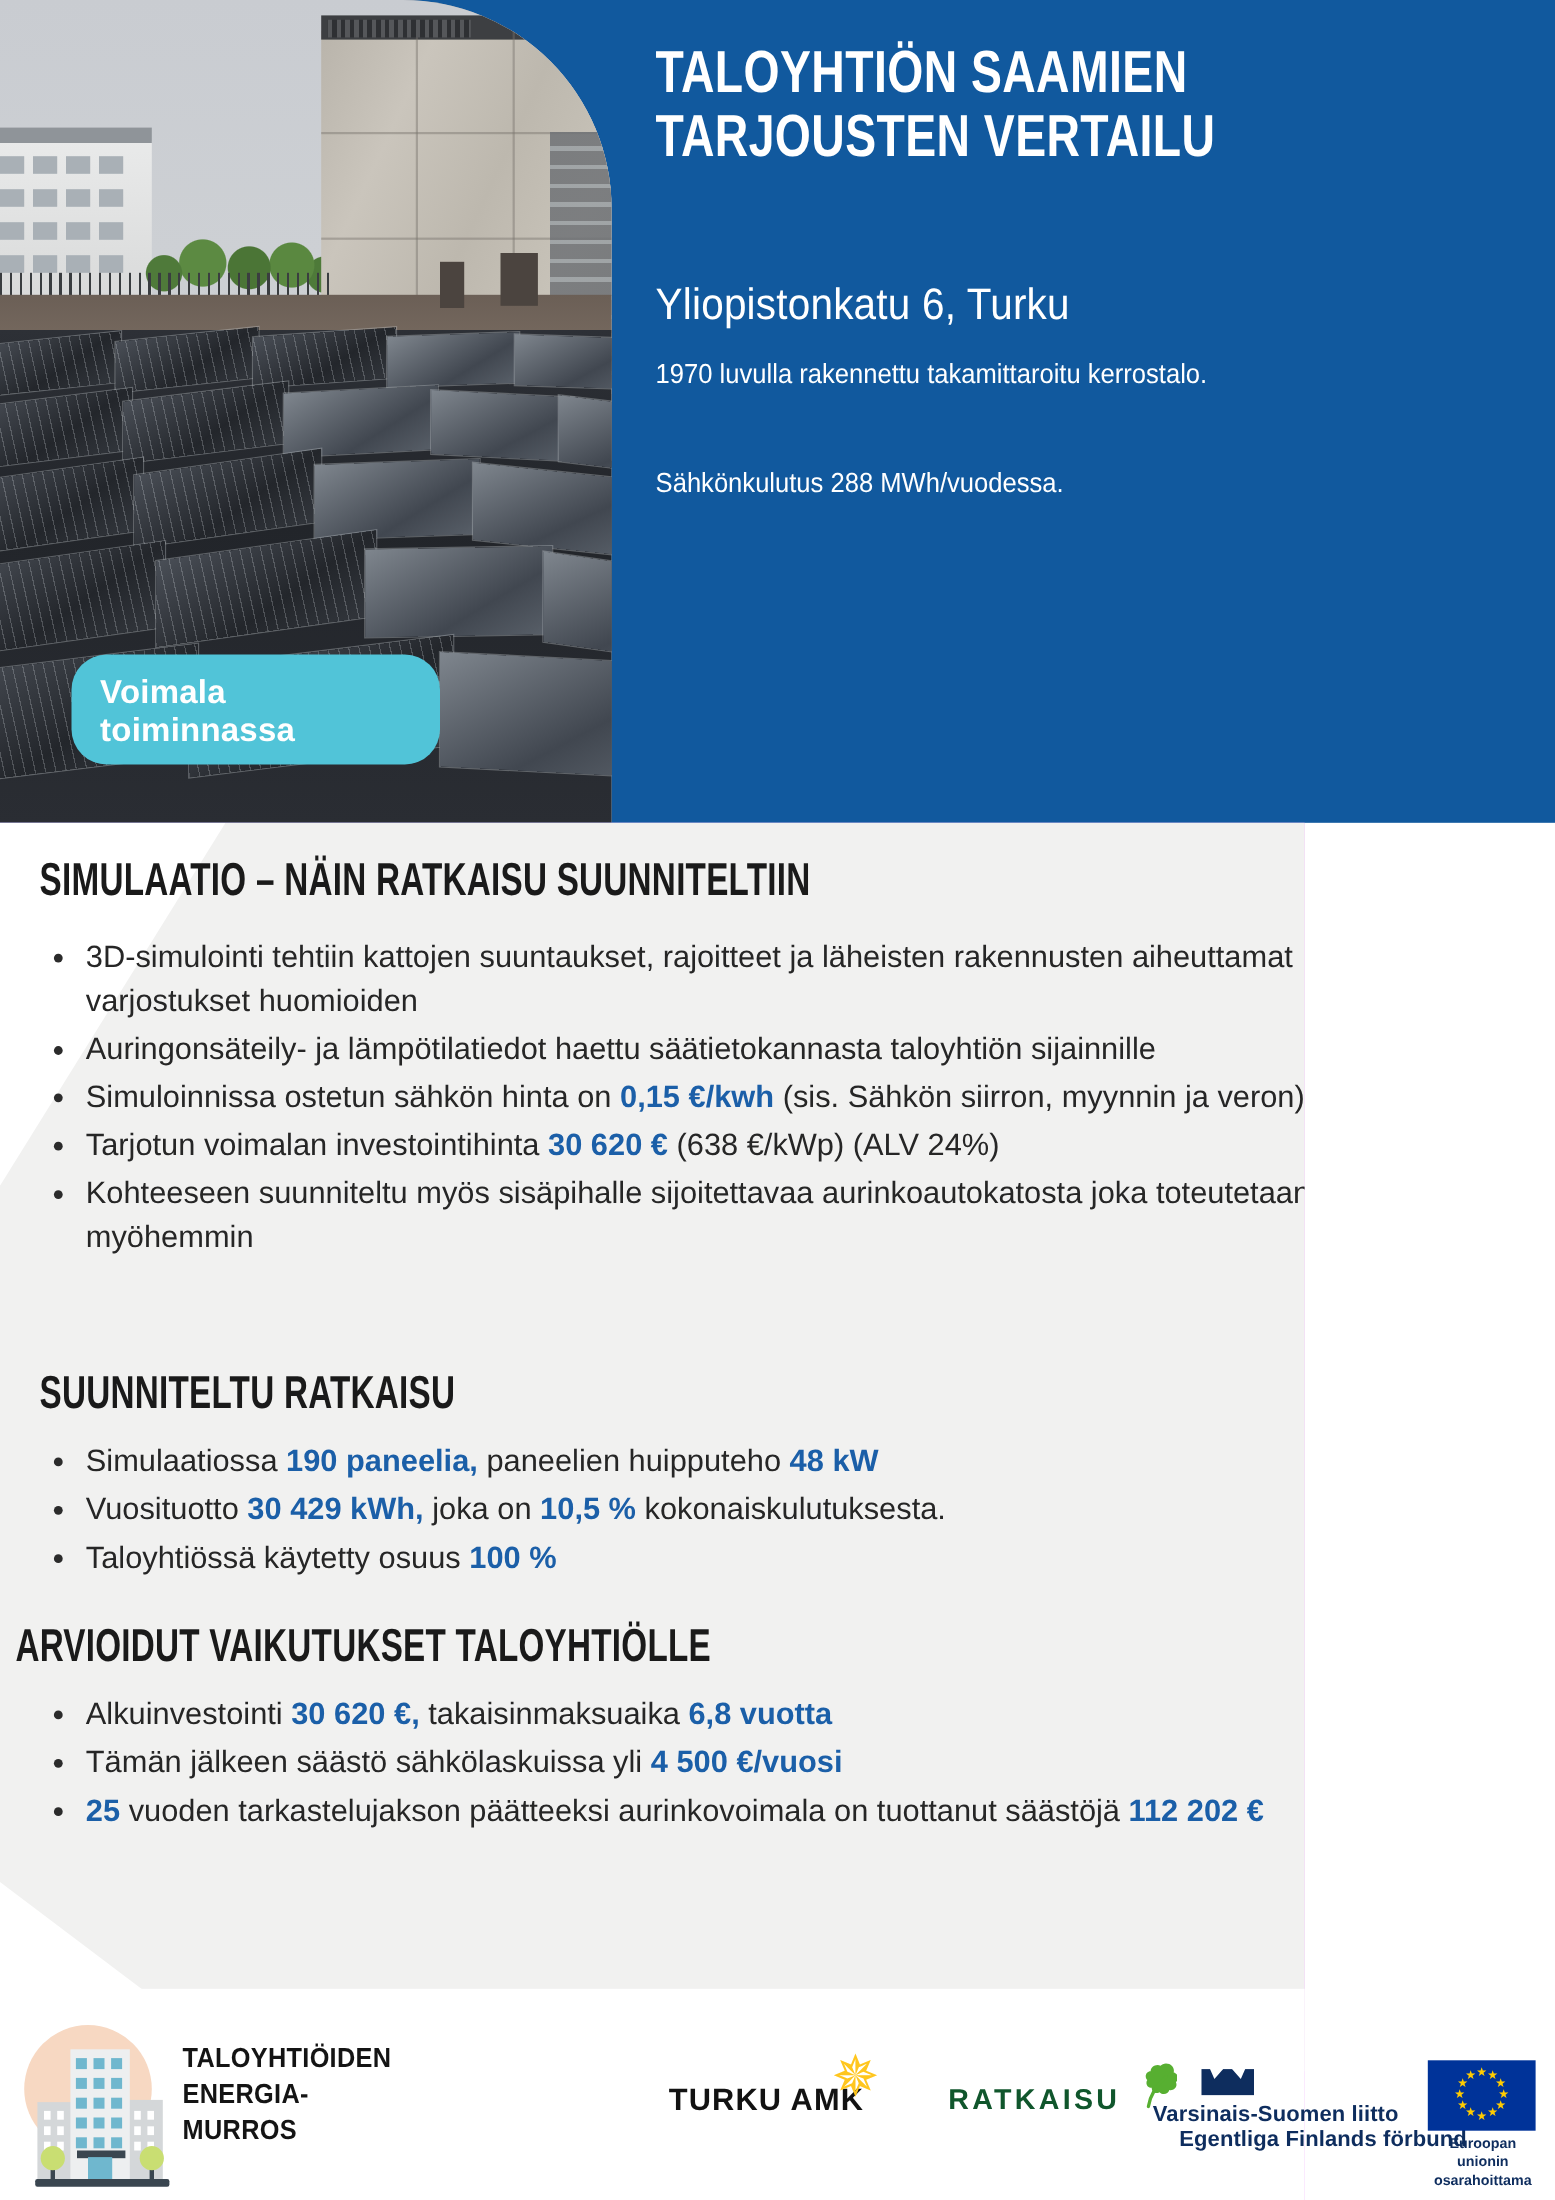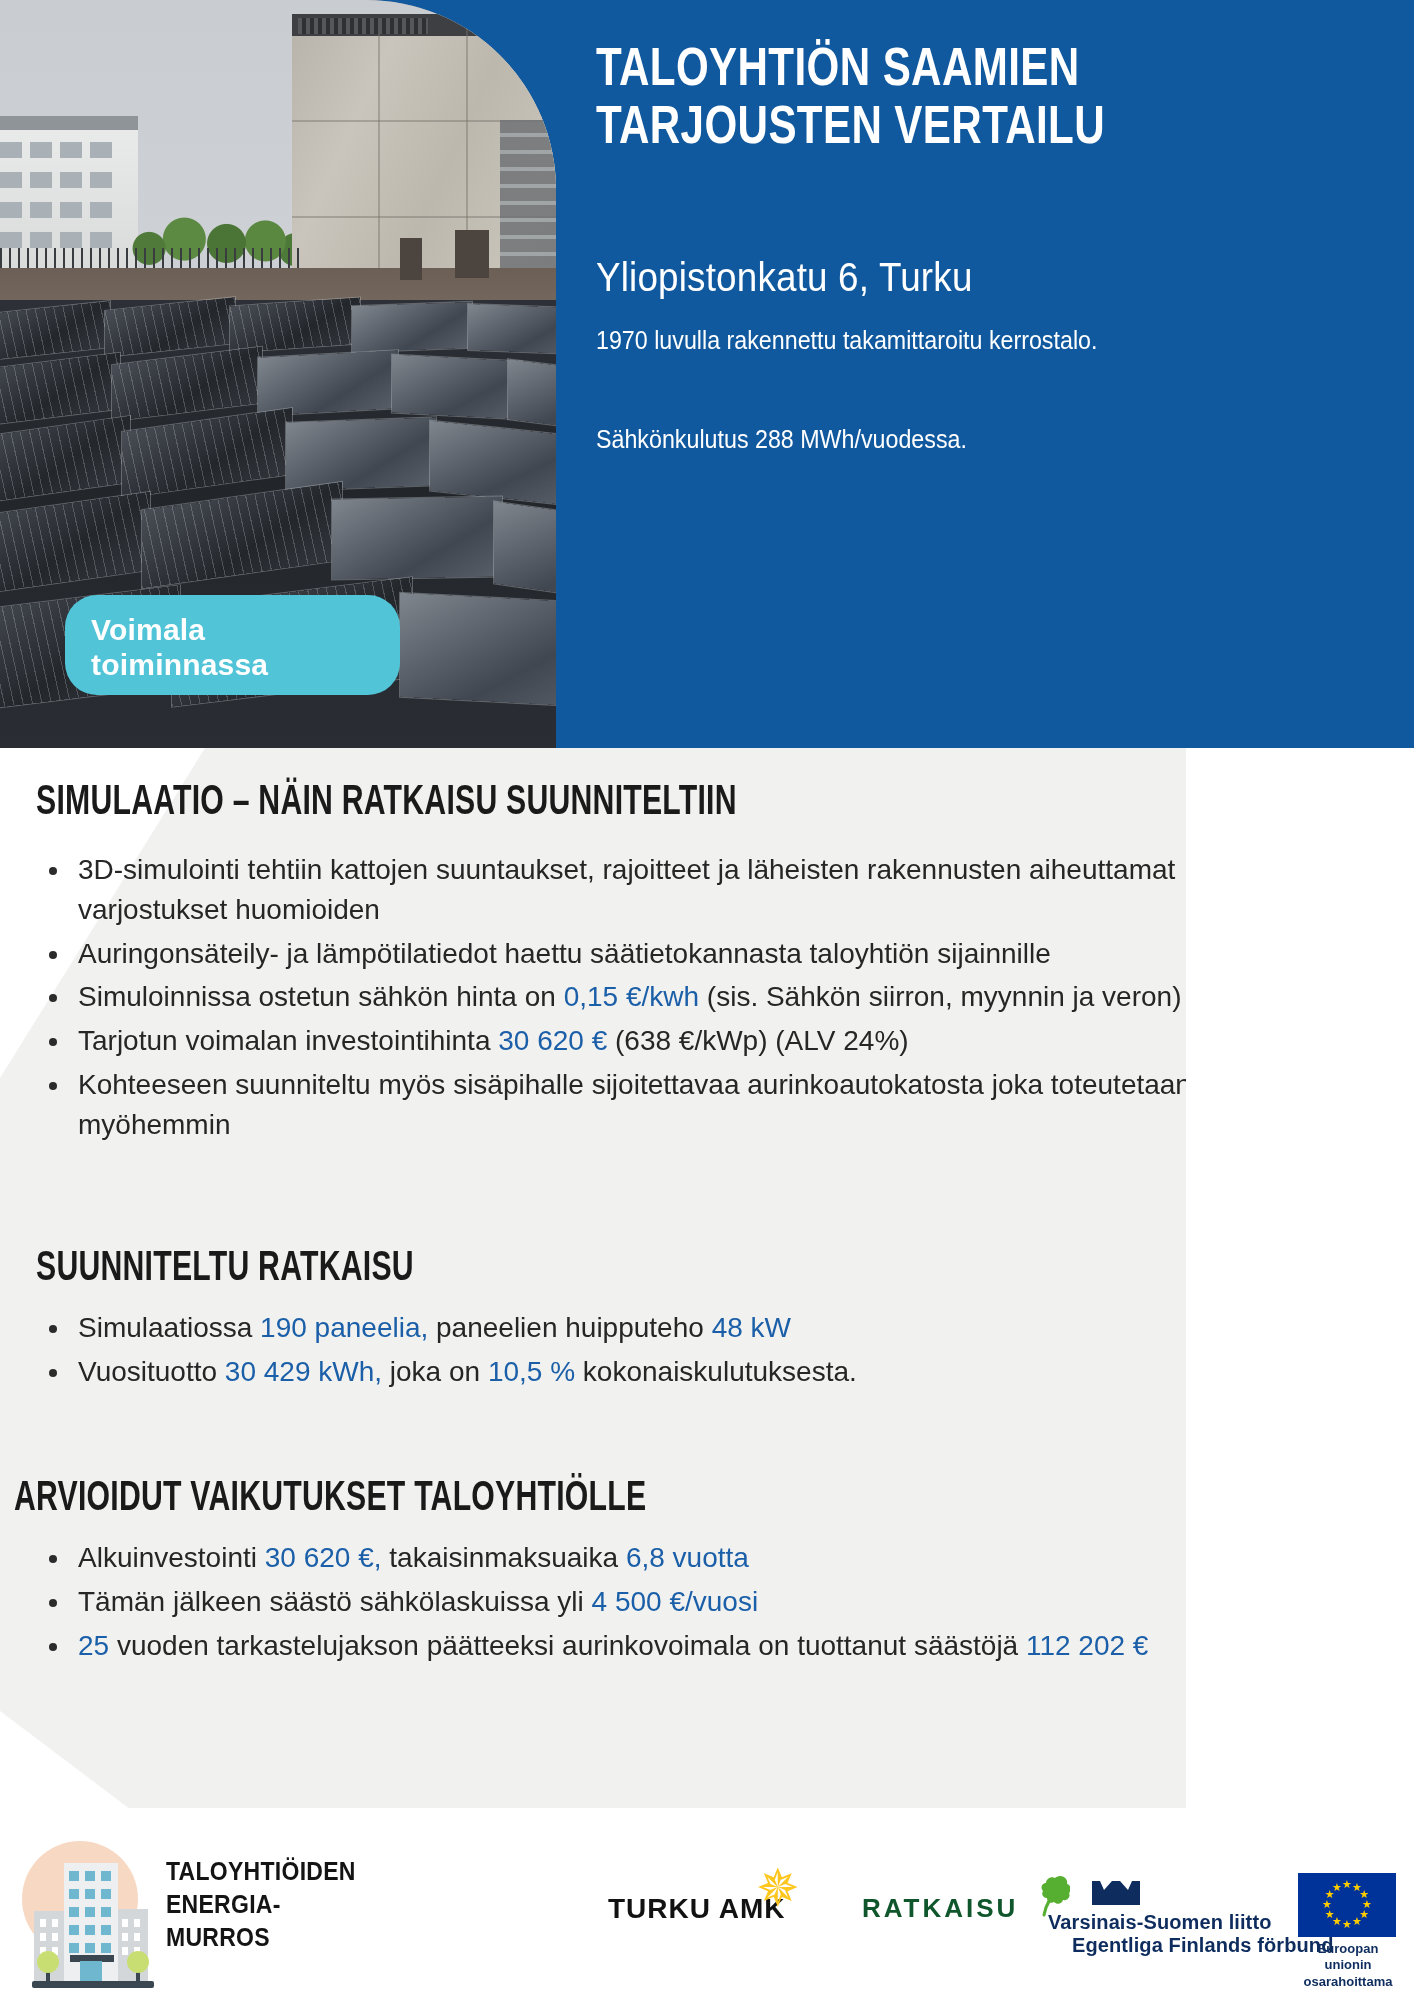--- a/index.html
+++ b/index.html
@@ -101,21 +101,21 @@
     transform:scaleX(.72);transform-origin:left center;white-space:nowrap;
   }
   ul.blist{list-style:none;margin:0;padding:0;}
   ul.blist li{
     position:relative;padding-left:52px;color:#262626;font-size:28px;line-height:1.42;
     margin-bottom:4px;
   }
   ul.blist li:before{
     content:"";position:absolute;left:23px;top:17px;width:8px;height:8px;border-radius:50%;background:#2b2b2b;
   }
-  b.acc{color:#1B5FA8;font-weight:400;}
+  b.acc{color:#1B5FA8;font-weight:700;}
 
   
   .footer{position:absolute;left:0;top:1835px;width:1414px;height:165px;}
   .logo-tem{position:absolute;left:18px;top:8px;width:340px;height:150px;}
   .bld-wrap{position:absolute;left:10px;top:8px;width:130px;height:140px;}
   .bld-side{position:absolute;background:#D4D7D9;}
   .bld-main{position:absolute;left:36px;top:12px;width:54px;height:122px;background:#EDEFF0;}
   .bld-win{position:absolute;background:#6FB7CE;}
   .bld-win-w{position:absolute;background:#ffffff;}
   .bld-tree{position:absolute;width:22px;height:22px;border-radius:50%;background:#C9DE72;}
@@ -276,20 +276,21 @@
         <li><span class="rt"><span> Tarjotun voimalan investointihinta </span><b class="acc">30 620 €</b><span> (638 €/kWp) (ALV 24%)</span></span></li>
         <li><span class="rt"><span> Kohteeseen suunniteltu myös sisäpihalle sijoitettavaa aurinkoautokatosta joka toteutetaan myöhemmin</span></span></li>
       </ul>
 
       <div style="position:absolute;left:36px;top:494px;">
         <h2 class="sect">SUUNNITELTU RATKAISU</h2>
       </div>
       <ul class="blist" style="position:absolute;left:26px;top:560px;width:1290px;">
         <li><span class="rt"><span>Simulaatiossa </span><b class="acc">190 paneelia,</b><span> paneelien huipputeho </span><b class="acc">48 kW</b></span></li>
         <li><span class="rt"><span>Vuosituotto </span><b class="acc">30 429 kWh,</b><span> joka on </span><b class="acc">10,5 %</b><span> kokonaiskulutuksesta.</span></span></li>
+        <li><span class="rt"><span>Taloyhtiössä käytetty osuus </span><b class="acc">100 %</b></span></li>
       </ul>
 
       <div style="position:absolute;left:14px;top:724px;">
         <h2 class="sect">ARVIOIDUT VAIKUTUKSET TALOYHTIÖLLE</h2>
       </div>
       <ul class="blist" style="position:absolute;left:26px;top:790px;width:1240px;">
         <li><span class="rt"><span>Alkuinvestointi </span><b class="acc">30 620 €,</b><span> takaisinmaksuaika </span><b class="acc">6,8 vuotta</b></span></li>
         <li><span class="rt"><span>Tämän jälkeen säästö sähkölaskuissa yli </span><b class="acc">4 500 €/vuosi</b></span></li>
         <li><span class="rt"><b class="acc">25</b><span> vuoden tarkastelujakson päätteeksi aurinkovoimala on tuottanut säästöjä </span><b class="acc">112 202 €</b></span></li>
       </ul>

